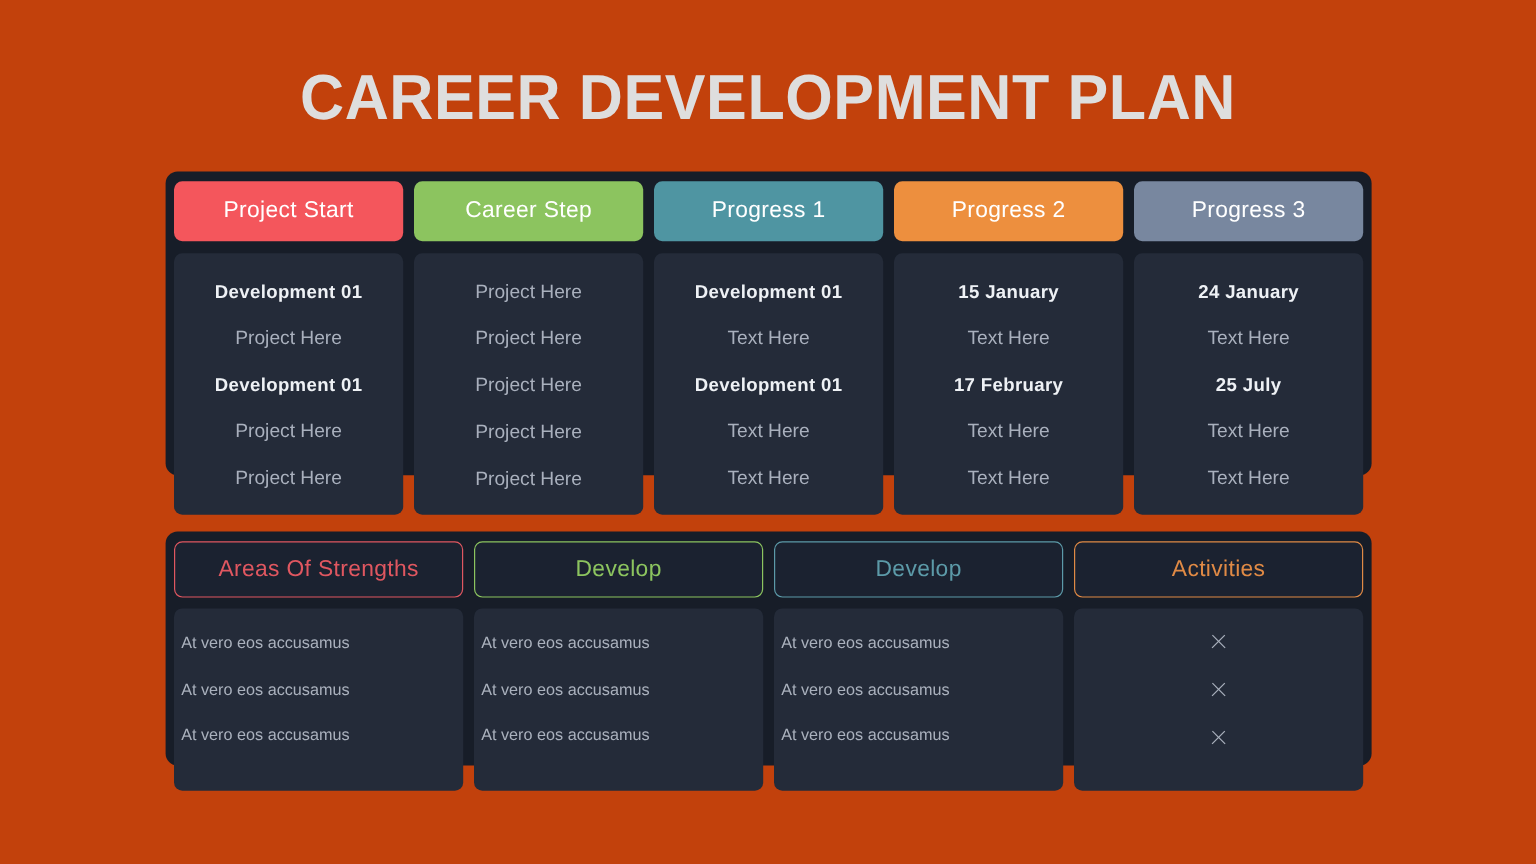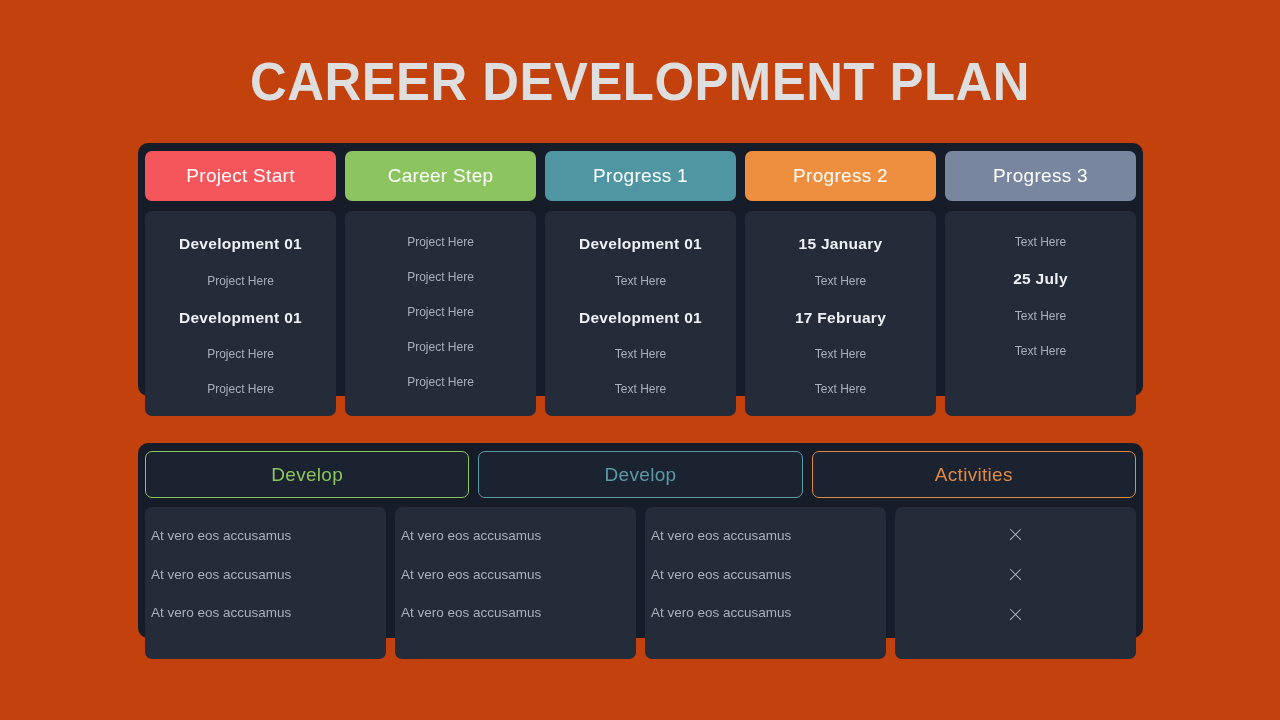--- a/index.html
+++ b/index.html
@@ -59,21 +59,21 @@
     flex:1 1 0;
     background:#242b39;
     border-radius:7px;
     padding:20px 8px 16px;
     display:flex; flex-direction:column; align-items:flex-start;
     gap:0;
   }
   .col-card .row {
     width:100%;
     text-align:center;
-    font-size:12px;
+    font-size:16px;
     color:#a9b0bd;
     line-height:1;
     padding:5px 0;
     margin-bottom:13px;
     white-space:nowrap;
   }
   .col-card .row:last-child { margin-bottom:0; }
   .col-card .row.bold {
     font-weight:bold;
     font-size:15.5px;
@@ -174,32 +174,34 @@
             <div class="row">Text Here</div>
           </div>
           <div class="col-card">
             <div class="row bold">15 January</div>
             <div class="row">Text Here</div>
             <div class="row bold">17 February</div>
             <div class="row">Text Here</div>
             <div class="row">Text Here</div>
           </div>
           <div class="col-card">
+            <div class="row bold">24 January</div>
             <div class="row">Text Here</div>
             <div class="row bold">25 July</div>
             <div class="row">Text Here</div>
             <div class="row">Text Here</div>
           </div>
         </div>
     </div>
   </div>
 
   <div class="panel" id="panel-bottom">
     <div class="bot-inner">
       <div class="out-row" id="out-row">
+          <div class="outline-btn" style="border-color: rgb(224, 87, 96); color: rgb(224, 87, 96);">Areas Of Strengths</div>
           <div class="outline-btn" style="border-color: rgb(140, 196, 95); color: rgb(140, 196, 95);">Develop</div>
           <div class="outline-btn" style="border-color: rgb(92, 154, 168); color: rgb(92, 154, 168);">Develop</div>
           <div class="outline-btn" style="border-color: rgb(224, 138, 69); color: rgb(224, 138, 69);">Activities</div>
         </div>
       <div class="bot-col-row" id="bot-col-row">
           <div class="bot-card">
             <div class="brow">At vero eos accusamus</div>
             <div class="brow">At vero eos accusamus</div>
             <div class="brow">At vero eos accusamus</div>
           </div>

